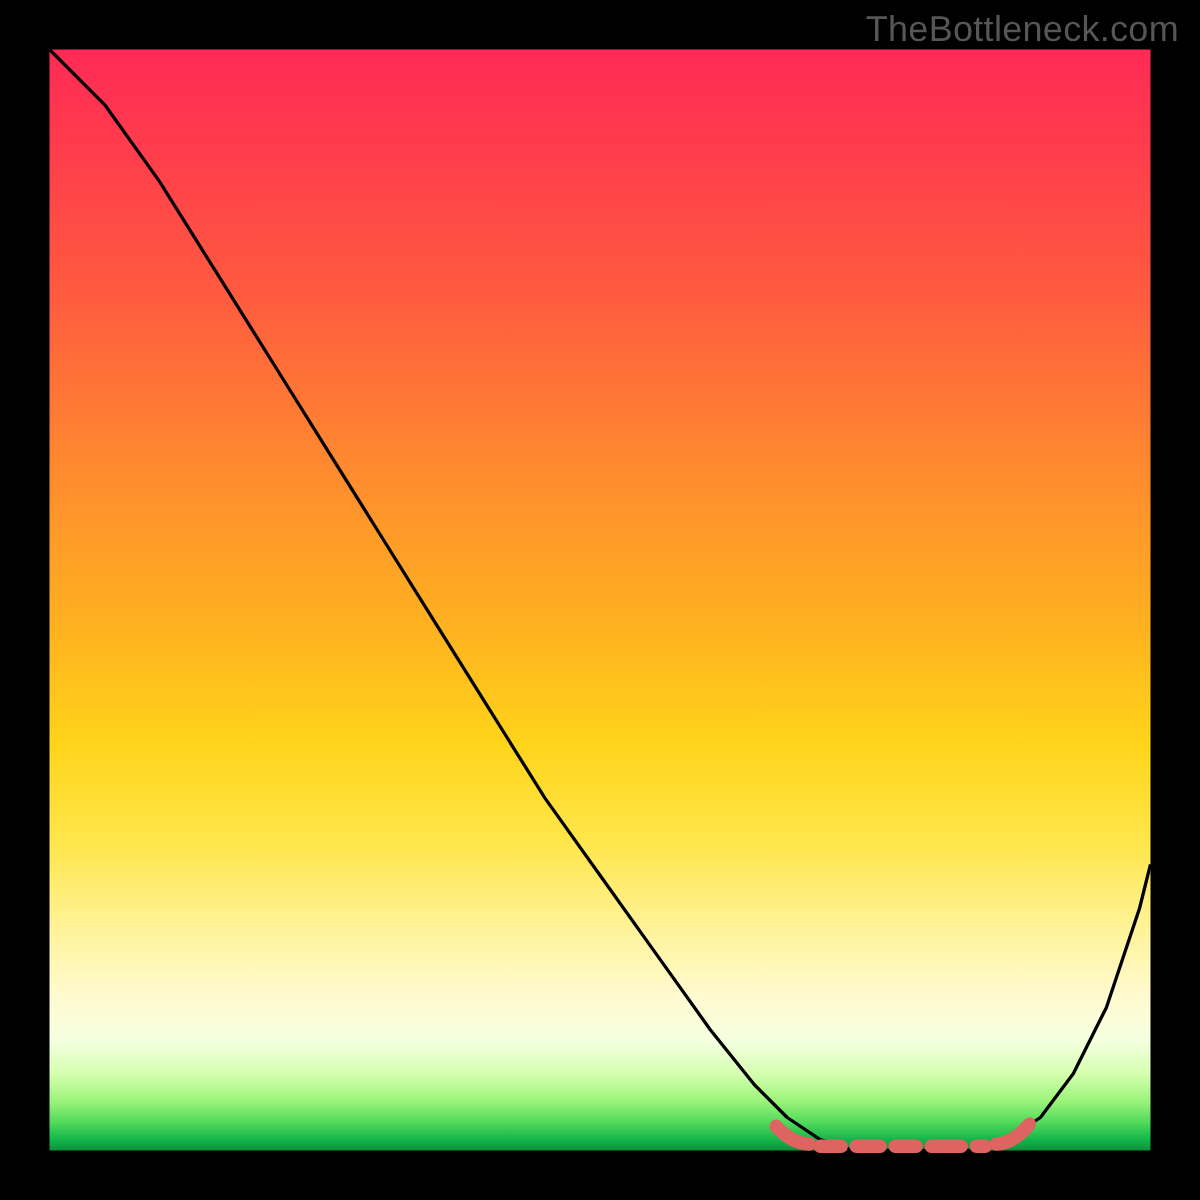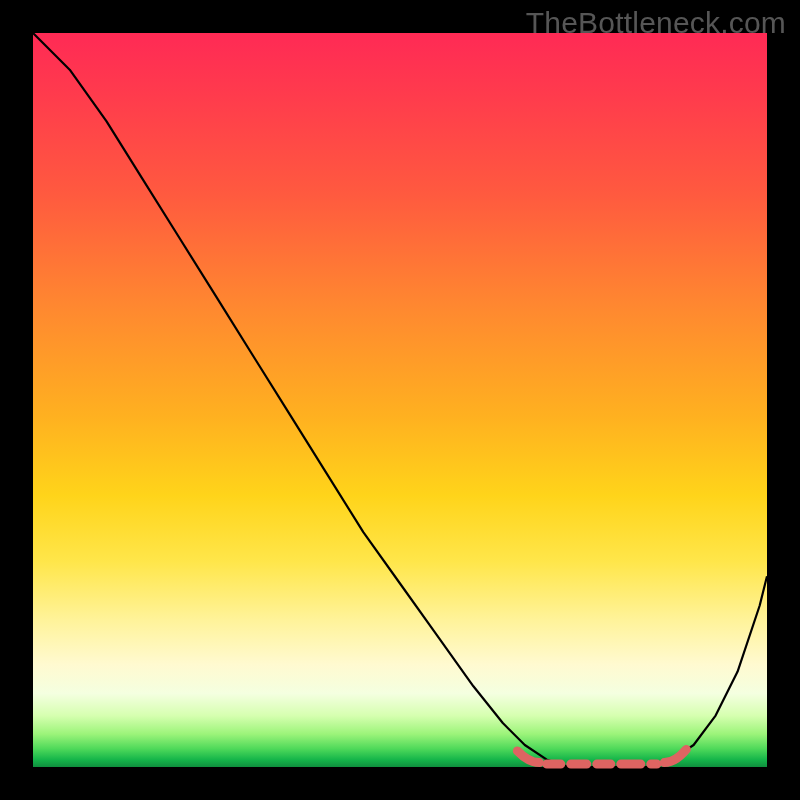--- a/index.html
+++ b/index.html
@@ -8,21 +8,21 @@
     width: 800px;
     height: 800px;
     background: #000;
     position: relative;
   }
   .attribution {
     position: absolute;
     top: 6px;
     right: 14px;
     font-family: Arial, Helvetica, sans-serif;
-    font-size: 30px;
+    font-size: 24px;
     color: #565656;
     letter-spacing: 0.2px;
   }
   .plot-area {
     position: absolute;
     left: 33px;
     top: 33px;
     width: 734px;
     height: 734px;
     

